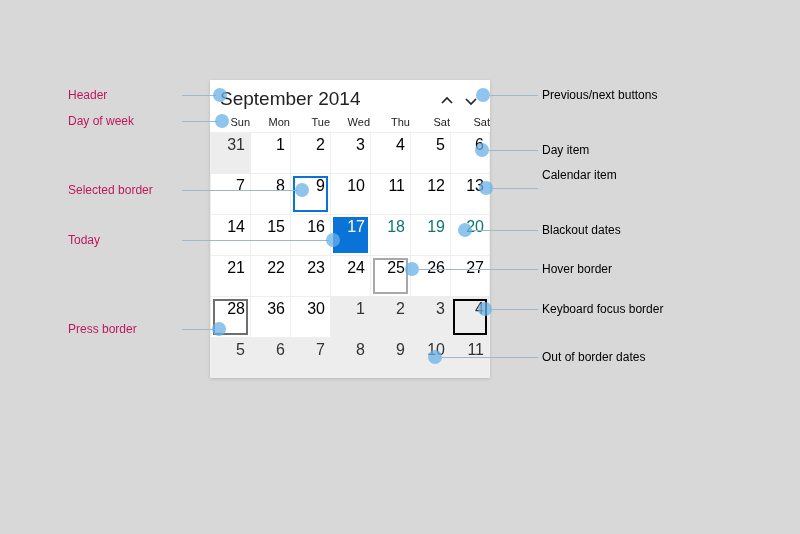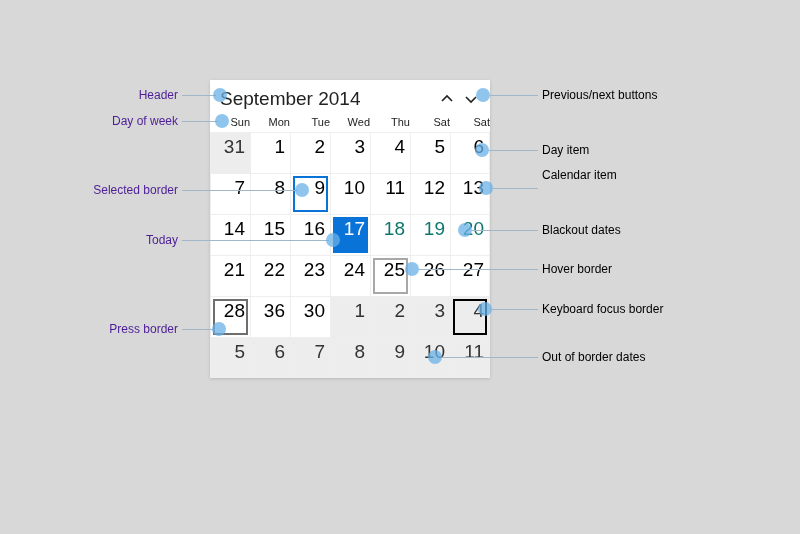--- a/index.html
+++ b/index.html
@@ -1,38 +1,38 @@
 <!DOCTYPE html>
 <html><head>
 <meta charset="utf-8">
 <style>
   html,body{margin:0;padding:0;width:800px;height:534px;background:#d8d8d8;font-family:"Segoe UI",Arial,sans-serif;position:relative;overflow:hidden}
   .calendar{position:absolute;left:210px;top:80px;width:280px;background:#fff;box-shadow:0 1px 3px rgba(0,0,0,.15)}
-  .cal-header{display:flex;align-items:center;padding:8px 10px 4px}
+  .cal-header{display:flex;align-items:flex-end;padding:8px 10px 4px}
   .cal-title{font-size:19px;color:#222;flex:1}
   .nav{display:flex;gap:6px}
   .nav-btn{width:18px;height:18px;display:flex;align-items:center;justify-content:center;color:#222}
   .dow-row{display:grid;grid-template-columns:repeat(7,1fr);padding:2px 0 4px}
   .dow{text-align:right;font-size:11px;color:#222}
   .grid{display:grid;grid-template-columns:repeat(7,1fr)}
   .day{position:relative;height:40px;border-top:1px solid #eee;border-left:1px solid #eee;background:#fff}
   .day:nth-child(7n){border-right:1px solid #eee}
-  .day .num{position:absolute;top:3px;right:5px;font-size:19px;color:#000}
+  .day .num{position:absolute;top:3px;right:5px;font-size:16px;color:#000}
   .day.out{background:#ededed}
   .day.out .num{color:#333}
   .day.blackout .num{color:#0f766e}
   .day.today{}
   .day.today .bg{position:absolute;inset:2px;background:#0a73d8}
   .day.today .num{color:#fff;z-index:1}
   .day.selected .ring{position:absolute;inset:2px;border:2px solid #0a73d8}
   .day.hover .ring{position:absolute;inset:2px;border:2px solid #a8a8a8}
   .day.press .ring{position:absolute;inset:2px;border:2px solid #6e6e6e}
   .day.focus .ring{position:absolute;inset:2px;border:2px solid #000}
   .marker{position:absolute;width:14px;height:14px;border-radius:50%;background:#6ab0e6;opacity:.75;z-index:3}
-  .lbl-l{position:absolute;font-size:12px;color:#4c1d95;text-align:right;width:110px}
+  .lbl-l{position:absolute;font-size:12px;color:#be185d;text-align:left;width:110px}
   .lbl-r{position:absolute;font-size:12px;color:#000000;width:160px}
   .line{position:absolute;height:1px;background:#9fb7c9;z-index:2}
 </style>
 </head>
 <body>
 
 <div class="calendar">
   <div class="cal-header">
     <div class="cal-title">September 2014</div>
     <div class="nav">

